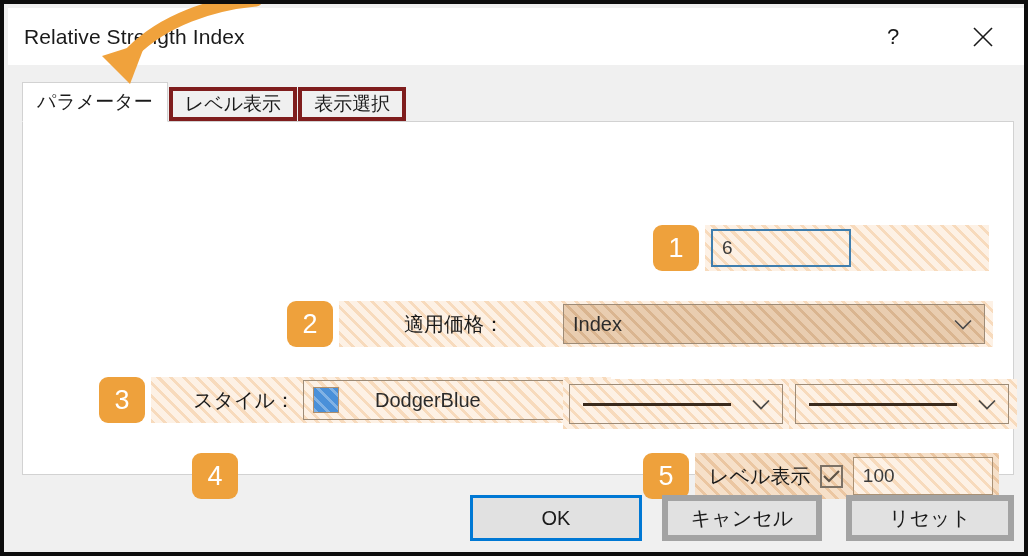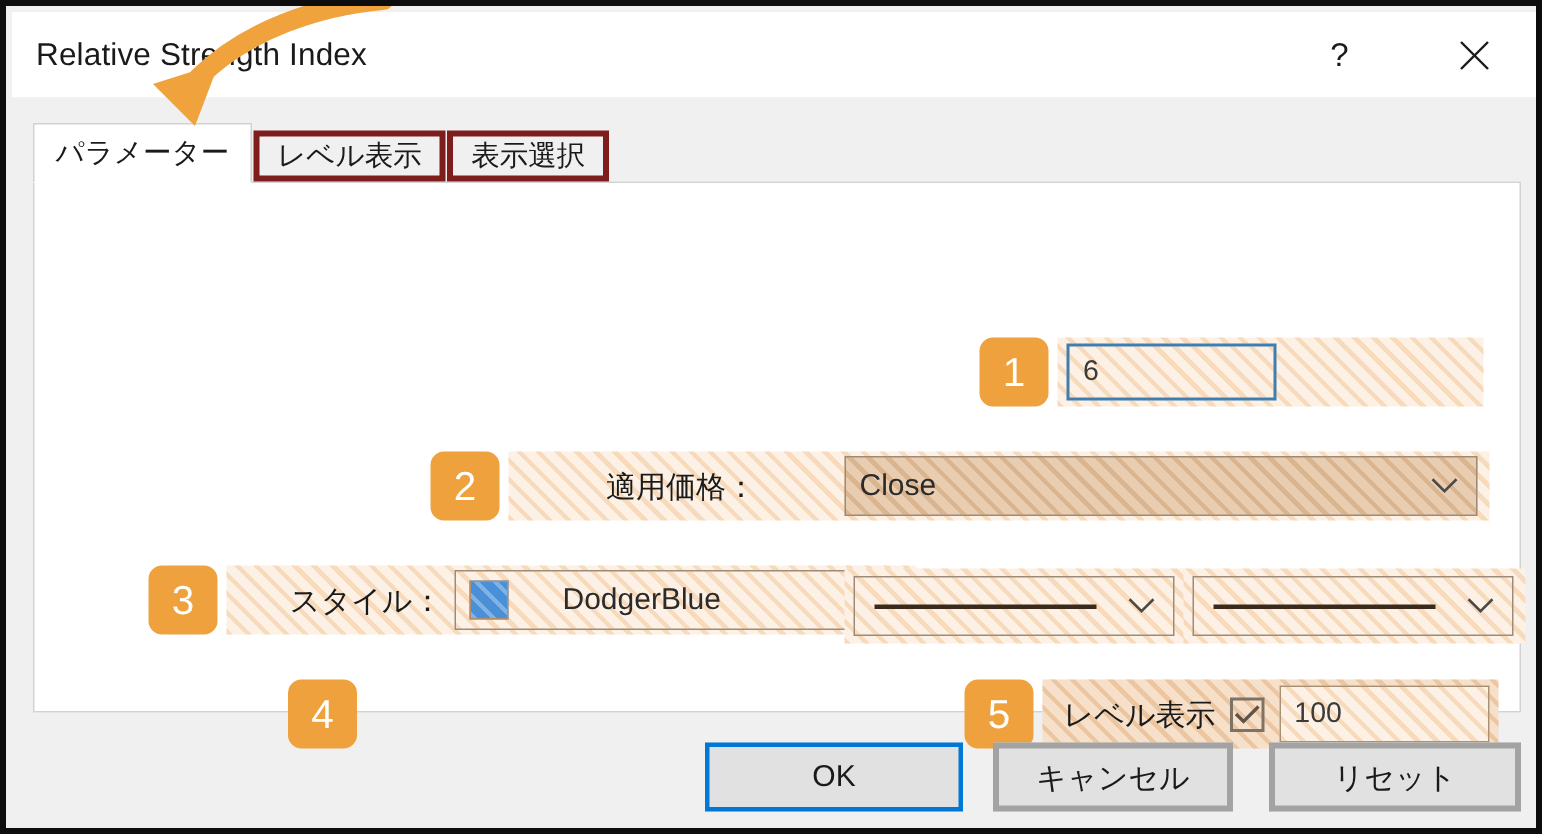--- a/index.html
+++ b/index.html
@@ -227,21 +227,21 @@
     left: 0;
     top: 418px;
     width: 1020px;
     height: 73px;
   }
   .btn {
     position: absolute;
     top: 12px;
     height: 46px;
     background: #e1e1e1;
-    border: 4px solid #a3a3a3;
+    border: 6px solid #a3a3a3;
     box-sizing: border-box;
     display: flex;
     align-items: center;
     justify-content: center;
     font-size: 20px;
     color: #1a1a1a;
   }
   .btn.primary { border: 3px solid #0078d4; }
   #btn-ok     { left: 462px; width: 172px; }
   #btn-cancel { left: 654px; width: 160px; }
@@ -297,21 +297,21 @@
         <div class="hl hatch-lite" style="width:284px;">
           <div class="txtbox focused hatch-lite" style="width:140px;">6</div>
         </div>
       </div>
 
       <div class="row" style="left:264px; top:179px;">
         <div class="badge">2</div>
         <div class="hl hatch-lite" style="width:654px;">
           <div class="field-label" style="width:218px; text-align:center; box-sizing:border-box;">適用価格：</div>
           <div class="combo hatch-dark" style="width:422px;">
-            <span>Close</span>
+            <span>Index</span>
             <span class="arrow">
               <svg width="18" height="11" viewBox="0 0 18 11">
                 <polyline points="1,1 9,9 17,1" fill="none" stroke="#4a4a4a" stroke-width="1.7"></polyline>
               </svg>
             </span>
           </div>
         </div>
       </div>
 
       <div class="row" style="left:76px; top:255px;">

